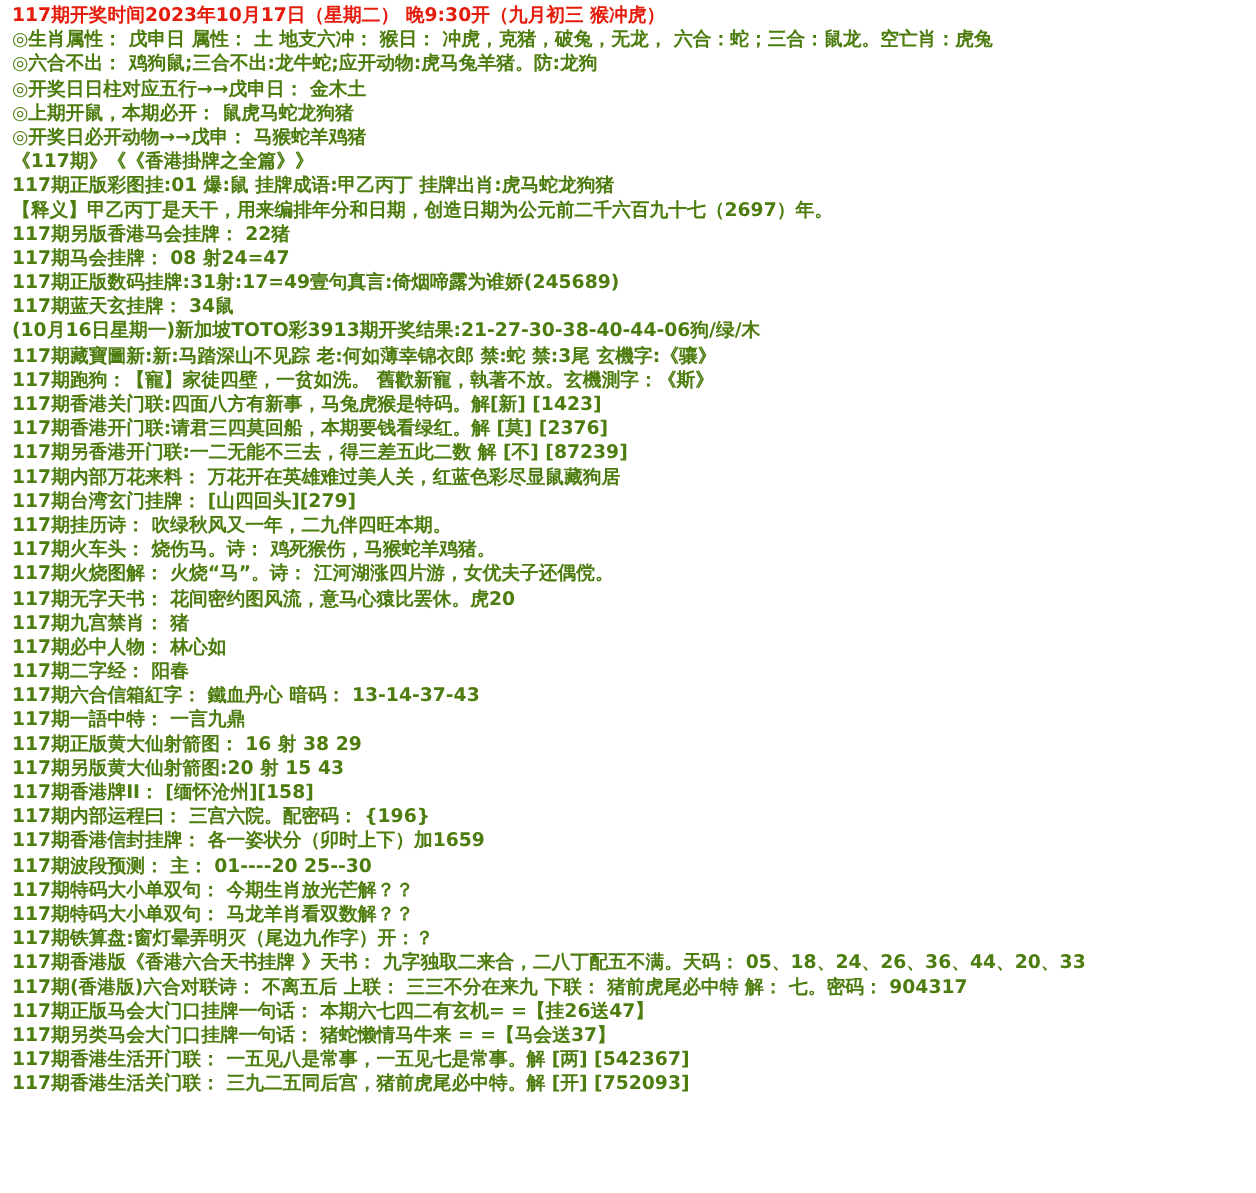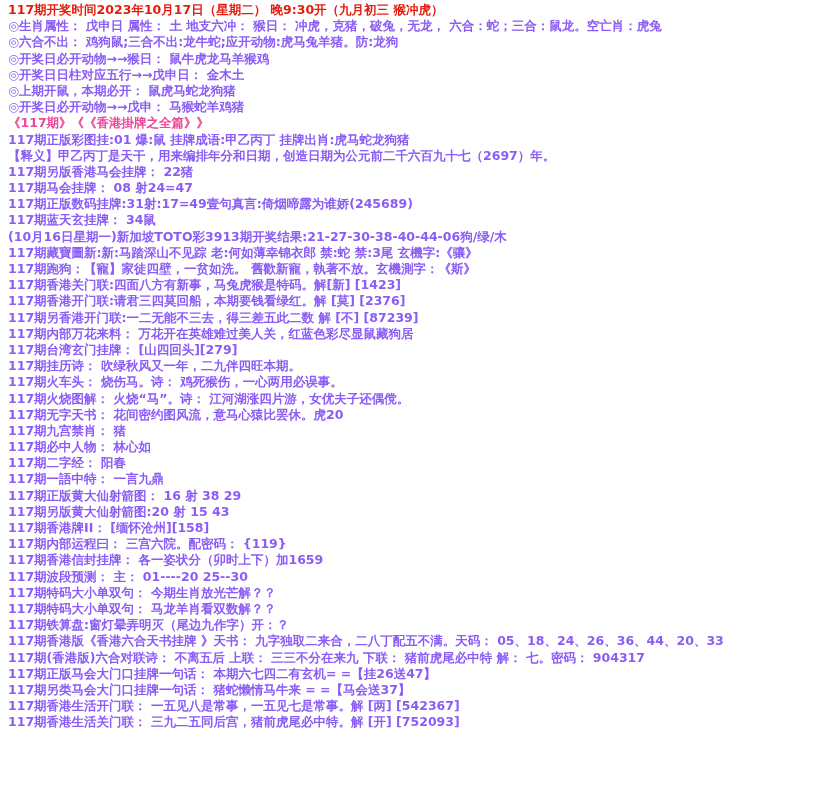--- a/index.html
+++ b/index.html
@@ -12,64 +12,64 @@
   }
   #doc {
     padding: 2px 0 0 8px;
   }
   .line {
     white-space: nowrap;
     height: 16.2px;
     line-height: 16.2px;
     font-size: 12.5px;
     font-weight: 700;
-    color: #8b5cf6;
+    color: #4d7c0f;
     letter-spacing: 0px;
   }
   .line.bright  { color: #e51c0c; }
-  .line.crimson { color: #ec4899; }
+  .line.crimson { color: #4d7c0f; }
 </style>
 </head>
 <body>
 
 <div id="doc">
     <div class="line bright">117期开奖时间2023年10月17日（星期二）  晚9:30开（九月初三  猴冲虎）</div>
     <div class="line">◎生肖属性： 戊申日 属性： 土 地支六冲： 猴日： 冲虎，克猪，破兔，无龙， 六合：蛇；三合：鼠龙。空亡肖：虎兔</div>
     <div class="line">◎六合不出： 鸡狗鼠;三合不出:龙牛蛇;应开动物:虎马兔羊猪。防:龙狗</div>
-    <div class="line">◎开奖日必开动物→→猴日： 鼠牛虎龙马羊猴鸡</div>
     <div class="line">◎开奖日日柱对应五行→→戊申日： 金木土</div>
     <div class="line">◎上期开鼠，本期必开： 鼠虎马蛇龙狗猪</div>
     <div class="line">◎开奖日必开动物→→戊申： 马猴蛇羊鸡猪</div>
     <div class="line crimson">《117期》《《香港掛牌之全篇》》</div>
     <div class="line">117期正版彩图挂:01  爆:鼠  挂牌成语:甲乙丙丁  挂牌出肖:虎马蛇龙狗猪</div>
     <div class="line">【释义】甲乙丙丁是天干，用来编排年分和日期，创造日期为公元前二千六百九十七（2697）年。</div>
     <div class="line">117期另版香港马会挂牌： 22猪</div>
     <div class="line">117期马会挂牌： 08  射24=47</div>
     <div class="line">117期正版数码挂牌:31射:17=49壹句真言:倚烟啼露为谁娇(245689)</div>
     <div class="line">117期蓝天玄挂牌： 34鼠</div>
     <div class="line">(10月16日星期一)新加坡TOTO彩3913期开奖结果:21-27-30-38-40-44-06狗/绿/木</div>
     <div class="line">117期藏寶圖新:新:马踏深山不见踪  老:何如薄幸锦衣郎  禁:蛇  禁:3尾  玄機字:《骧》</div>
     <div class="line">117期跑狗：【寵】家徒四壁，一贫如洗。 舊歡新寵，執著不放。玄機測字：《斯》</div>
     <div class="line">117期香港关门联:四面八方有新事，马兔虎猴是特码。解[新] [1423]</div>
     <div class="line">117期香港开门联:请君三四莫回船，本期要钱看绿红。解 [莫] [2376]</div>
     <div class="line">117期另香港开门联:一二无能不三去，得三差五此二数 解 [不] [87239]</div>
     <div class="line">117期内部万花来料： 万花开在英雄难过美人关，红蓝色彩尽显鼠藏狗居</div>
     <div class="line">117期台湾玄门挂牌： [山四回头][279]</div>
     <div class="line">117期挂历诗： 吹绿秋风又一年，二九伴四旺本期。</div>
-    <div class="line">117期火车头： 烧伤马。诗： 鸡死猴伤，一心两用必误事。</div>
+    <div class="line">117期火车头： 烧伤马。诗： 鸡死猴伤，马猴蛇羊鸡猪。</div>
     <div class="line">117期火烧图解： 火烧“马”。诗： 江河湖涨四片游，女优夫子还偶傥。</div>
     <div class="line">117期无字天书： 花间密约图风流，意马心猿比罢休。虎20</div>
     <div class="line">117期九宫禁肖： 猪</div>
     <div class="line">117期必中人物： 林心如</div>
     <div class="line">117期二字经： 阳春</div>
+    <div class="line">117期六合信箱紅字： 鐵血丹心 暗码： 13-14-37-43</div>
     <div class="line">117期一語中特： 一言九鼎</div>
     <div class="line">117期正版黄大仙射箭图： 16 射 38 29</div>
     <div class="line">117期另版黄大仙射箭图:20 射 15 43</div>
     <div class="line">117期香港牌II： [缅怀沧州][158]</div>
-    <div class="line">117期内部运程曰： 三宫六院。配密码： {119}</div>
+    <div class="line">117期内部运程曰： 三宫六院。配密码： {196}</div>
     <div class="line">117期香港信封挂牌： 各一姿状分（卯时上下）加1659</div>
     <div class="line">117期波段预测： 主： 01----20 25--30</div>
     <div class="line">117期特码大小单双句： 今期生肖放光芒解？？</div>
     <div class="line">117期特码大小单双句： 马龙羊肖看双数解？？</div>
     <div class="line">117期铁算盘:窗灯晕弄明灭（尾边九作字）开：？</div>
     <div class="line">117期香港版《香港六合天书挂牌 》天书： 九字独取二来合，二八丁配五不满。天码： 05、18、24、26、36、44、20、33</div>
     <div class="line">117期(香港版)六合对联诗： 不离五后 上联： 三三不分在来九 下联： 猪前虎尾必中特 解： 七。密码： 904317</div>
     <div class="line">117期正版马会大门口挂牌一句话： 本期六七四二有玄机= =【挂26送47】</div>
     <div class="line">117期另类马会大门口挂牌一句话： 猪蛇懒情马牛来 = =【马会送37】</div>
     <div class="line">117期香港生活开门联： 一五见八是常事，一五见七是常事。解 [两] [542367]</div>

